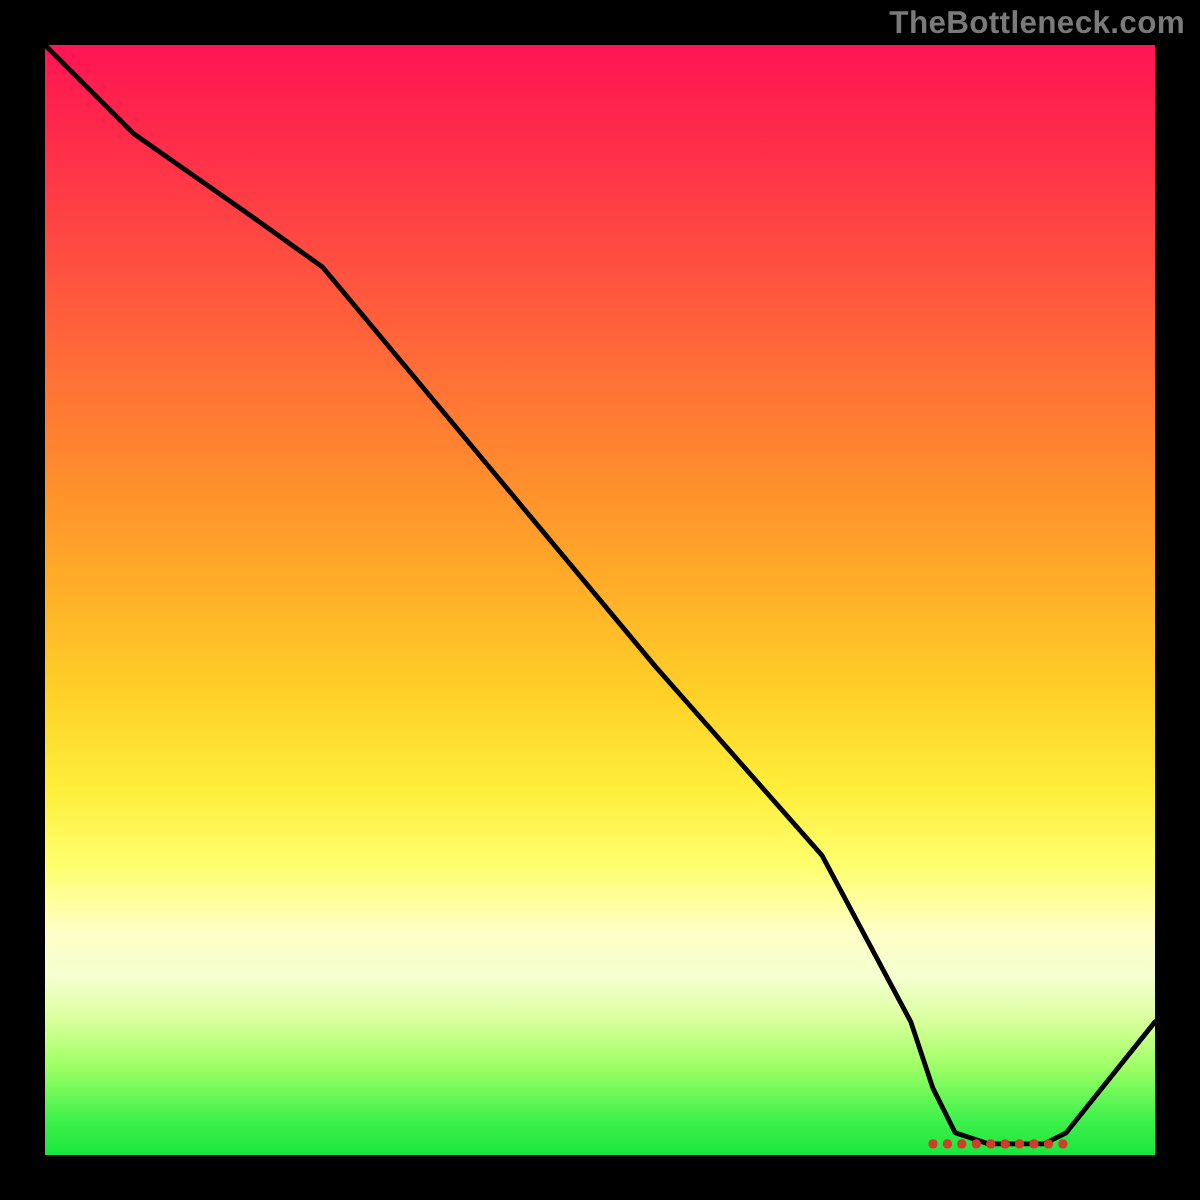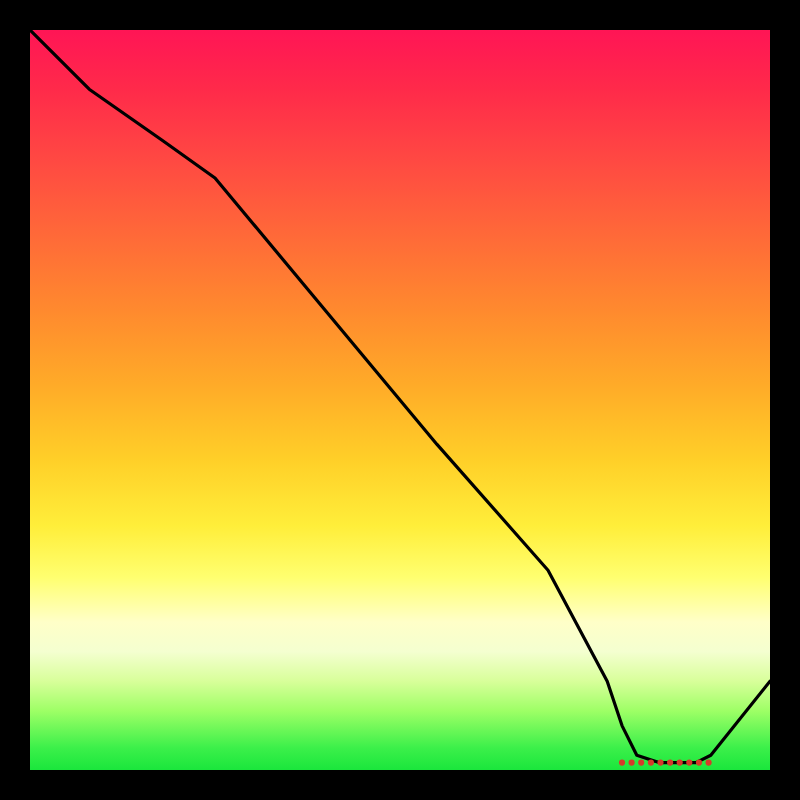--- a/index.html
+++ b/index.html
@@ -63,20 +63,21 @@
     font-weight: 600;
     letter-spacing: 0.2px;
     user-select: none;
   }
 </style>
 </head>
 <body>
 
 <div class="frame">
 
+  <div class="watermark">TheBottleneck.com</div>
 
   <div class="plot-area">
     <div class="gradient-bg"></div>
 
     <svg class="curve" viewBox="0 0 740 740" preserveAspectRatio="none">
       <path d="M0.0 0.0 L59.2 59.2 L133.2 111.0 L185.0 148.0 L296.0 281.2 L407.0 414.4 L518.0 540.2 L577.2 651.2 L592.0 695.6 L606.8 725.2 L629.0 732.6 L651.2 732.6 L666.0 732.6 L680.8 725.2 L740.0 651.2" id="series-path" fill="none" stroke="#000" stroke-width="3.2" stroke-linejoin="round" stroke-linecap="round"></path>
       <g id="dot-group">
           <circle cx="592.0" cy="732.6" r="3.1" fill="#d63a2a"></circle>
           <circle cx="601.6" cy="732.6" r="3.1" fill="#d63a2a"></circle>
           <circle cx="611.2" cy="732.6" r="3.1" fill="#d63a2a"></circle>

